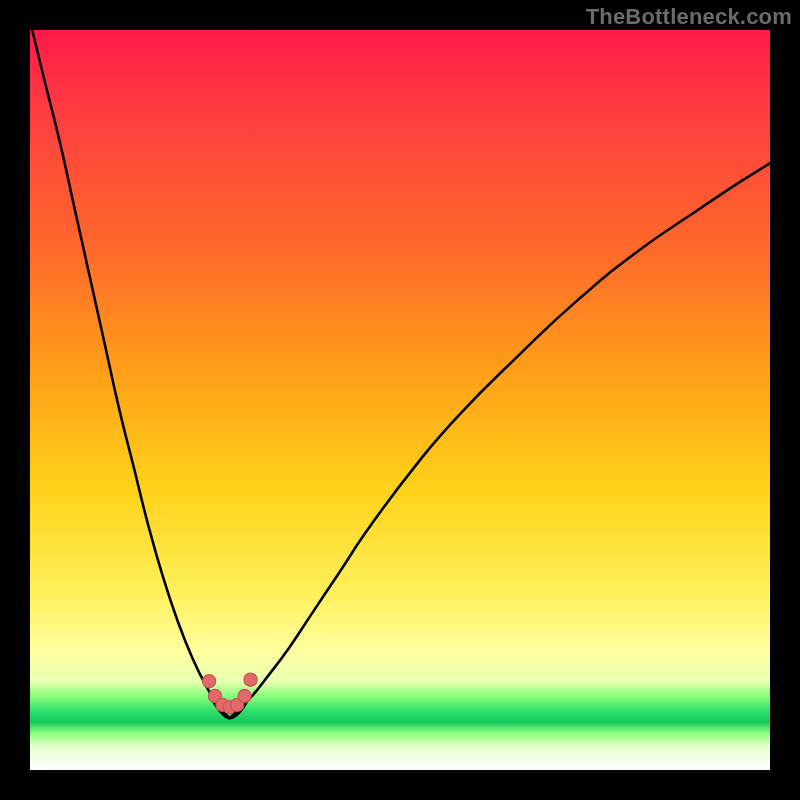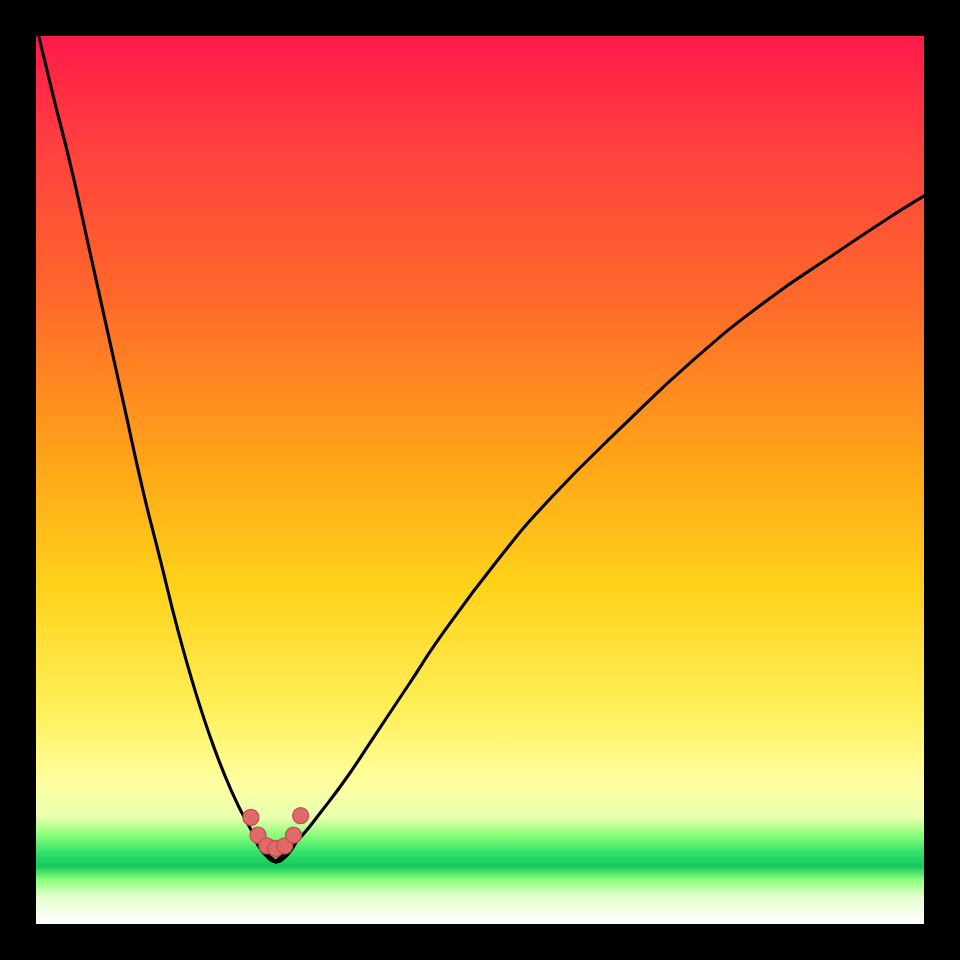--- a/index.html
+++ b/index.html
@@ -51,20 +51,21 @@
     left: 0; top: 0;
     width: 100%;
     height: 100%;
     overflow: visible;
   }
 </style>
 </head>
 <body>
 
 <div class="stage">
+  <div class="watermark">TheBottleneck.com</div>
 
   <div class="plot">
     <svg class="curve" viewBox="0 0 100 100" preserveAspectRatio="none">
       <path id="left-branch" fill="none" stroke="#000" stroke-width="0.35" stroke-linecap="round" d="M 0.3 0 C 0.725 1.750, 1.075 3.250, 2.000 7.000 C 2.925 10.750, 3.000 10.750, 4.000 15.000 C 5.000 19.250, 5.000 19.500, 6.000 24.000 C 7.000 28.500, 7.000 28.500, 8.000 33.000 C 9.000 37.500, 9.000 37.500, 10.000 42.000 C 11.000 46.500, 11.000 46.750, 12.000 51.000 C 13.000 55.250, 13.000 55.000, 14.000 59.000 C 15.000 63.000, 15.000 63.250, 16.000 67.000 C 17.000 70.750, 17.000 70.750, 18.000 74.000 C 19.000 77.250, 19.000 77.250, 20.000 80.000 C 21.000 82.750, 21.000 82.750, 22.000 85.000 C 23.000 87.250, 23.250 87.625, 24.000 89.000 C 24.750 90.375, 24.500 89.750, 25.000 90.500 C 25.500 91.250, 25.500 91.375, 26.000 92.000 C 26.500 92.625, 26.750 92.750, 27.000 93.000"></path>
       <path id="trough-floor" fill="none" stroke="#000" stroke-width="0.35" stroke-linecap="round" d="M 24.5 90.2 C 24.700 90.550, 24.875 91.000, 25.300 91.600 C 25.725 92.200, 25.775 92.250, 26.200 92.600 C 26.625 92.950, 26.575 93.000, 27.000 93.000 C 27.425 93.000, 27.450 92.950, 27.900 92.600 C 28.350 92.250, 28.350 92.250, 28.800 91.600 C 29.250 90.950, 29.475 90.400, 29.700 90.000"></path>
       <path id="right-branch" fill="none" stroke="#000" stroke-width="0.35" stroke-linecap="round" d="M 27 93 C 27.250 92.750, 27.250 92.750, 28.000 92.000 C 28.750 91.250, 29.000 91.125, 30.000 90.000 C 31.000 88.875, 30.750 89.125, 32.000 87.500 C 33.250 85.875, 33.500 85.625, 35.000 83.500 C 36.500 81.375, 36.250 81.625, 38.000 79.000 C 39.750 76.375, 40.000 76.000, 42.000 73.000 C 44.000 70.000, 43.500 70.500, 46.000 67.000 C 48.500 63.500, 49.000 62.750, 52.000 59.000 C 55.000 55.250, 54.500 55.750, 58.000 52.000 C 61.500 48.250, 62.000 47.875, 66.000 44.000 C 70.000 40.125, 70.000 40.000, 74.000 36.500 C 78.000 33.000, 78.000 33.000, 82.000 30.000 C 86.000 27.000, 86.500 26.875, 90.000 24.500 C 93.500 22.125, 93.500 22.125, 96.000 20.500 C 98.500 18.875, 99.000 18.625, 100.000 18.000"></path>
       <g id="markers">
           <circle cx="24.2" cy="88" r="0.9" fill="#e06a6a" stroke="#c94f4f" stroke-width="0.15"></circle>
           <circle cx="25" cy="90" r="0.9" fill="#e06a6a" stroke="#c94f4f" stroke-width="0.15"></circle>
           <circle cx="26" cy="91.2" r="0.9" fill="#e06a6a" stroke="#c94f4f" stroke-width="0.15"></circle>

